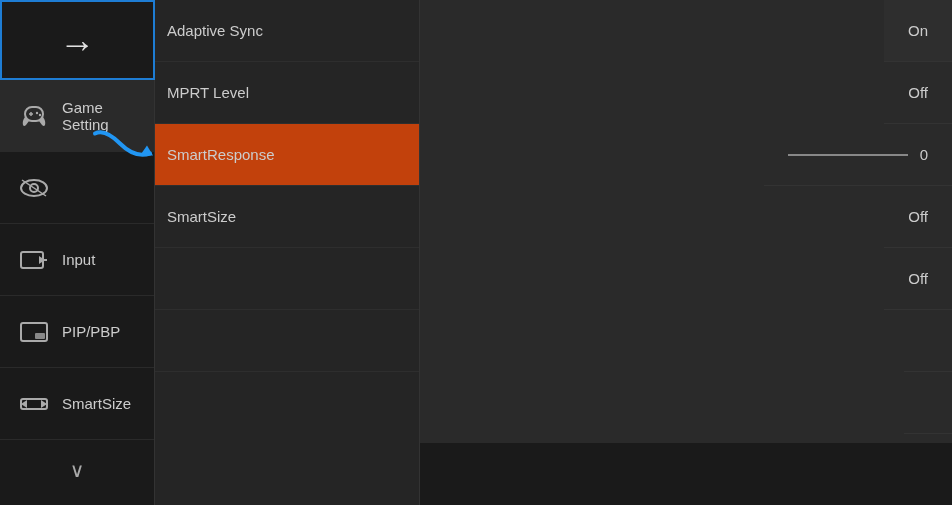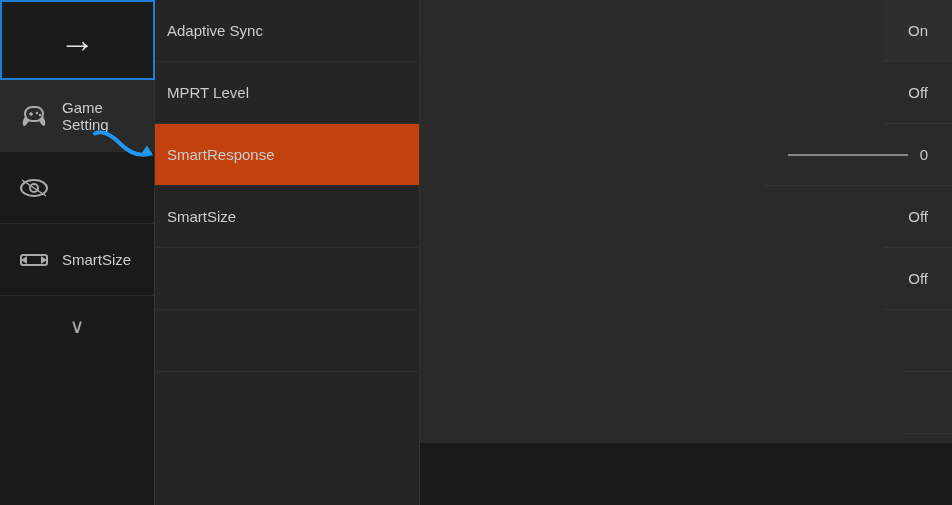--- a/index.html
+++ b/index.html
@@ -179,22 +179,41 @@
   <div class="nav-item">
     <div class="nav-icon">
       <svg width="32" height="24" viewBox="0 0 32 24" fill="none">
         <ellipse cx="16" cy="12" rx="13" ry="8" stroke="#aaa" stroke-width="2"></ellipse>
         <circle cx="16" cy="12" r="4" stroke="#aaa" stroke-width="2"></circle>
         <line x1="4" y1="4" x2="28" y2="20" stroke="#aaa" stroke-width="1.5"></line>
       </svg>
     </div>
   </div>
 
-
-
+  <div class="nav-item">
+    <div class="nav-icon">
+      <svg width="30" height="24" viewBox="0 0 30 24" fill="none">
+        <rect x="2" y="4" width="22" height="16" rx="2" stroke="#aaa" stroke-width="2"></rect>
+        <line x1="24" y1="12" x2="28" y2="12" stroke="#aaa" stroke-width="2"></line>
+        <polygon points="20,8 26,12 20,16" fill="#aaa"></polygon>
+      </svg>
+    </div>
+    <span class="nav-label">Input</span>
+  </div>
+
+
+  <div class="nav-item">
+    <div class="nav-icon">
+      <svg width="30" height="24" viewBox="0 0 30 24" fill="none">
+        <rect x="2" y="3" width="26" height="18" rx="2" stroke="#aaa" stroke-width="2"></rect>
+        <rect x="16" y="13" width="10" height="6" rx="1" fill="#888"></rect>
+      </svg>
+    </div>
+    <span class="nav-label">PIP/PBP</span>
+  </div>
 
   <div class="nav-item">
     <div class="nav-icon">
       <svg width="30" height="24" viewBox="0 0 30 24" fill="none">
         <rect x="2" y="7" width="26" height="10" rx="2" stroke="#aaa" stroke-width="2"></rect>
         <polygon points="2,12 8,8 8,16" fill="#aaa"></polygon>
         <polygon points="28,12 22,8 22,16" fill="#aaa"></polygon>
       </svg>
     </div>
     <span class="nav-label">SmartSize</span>

